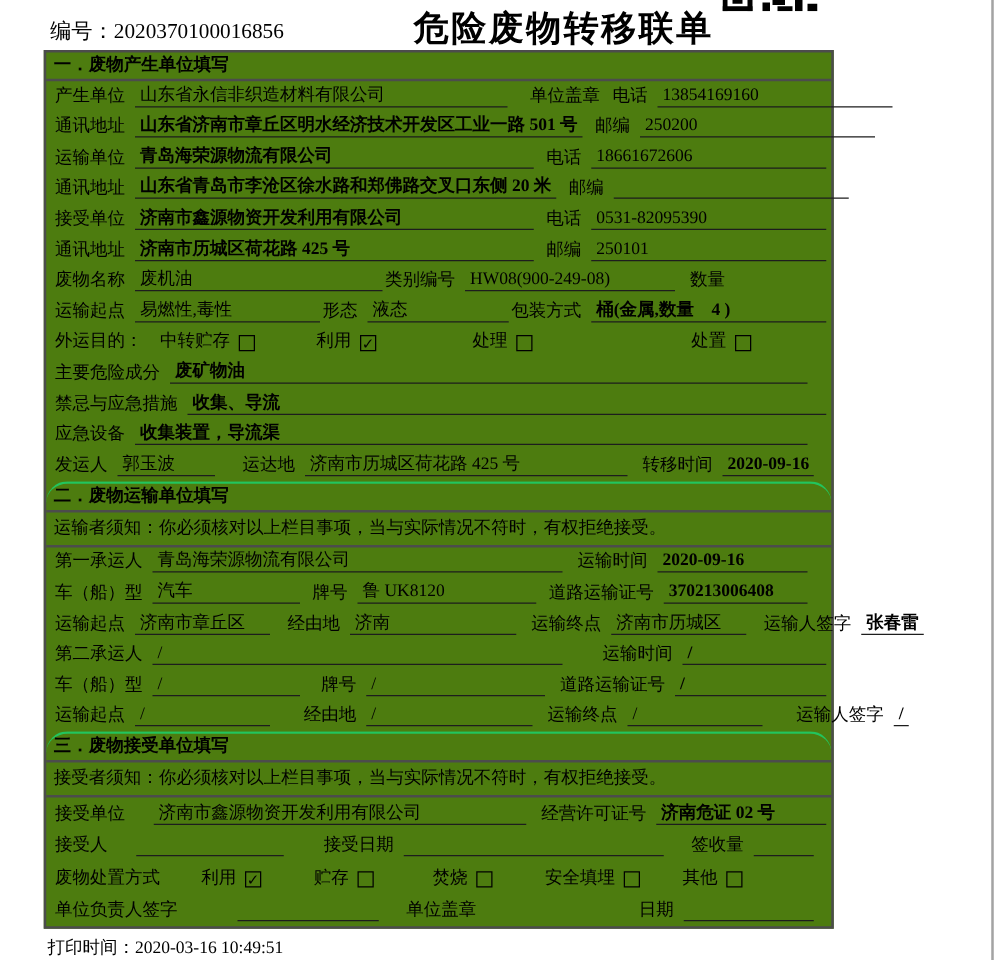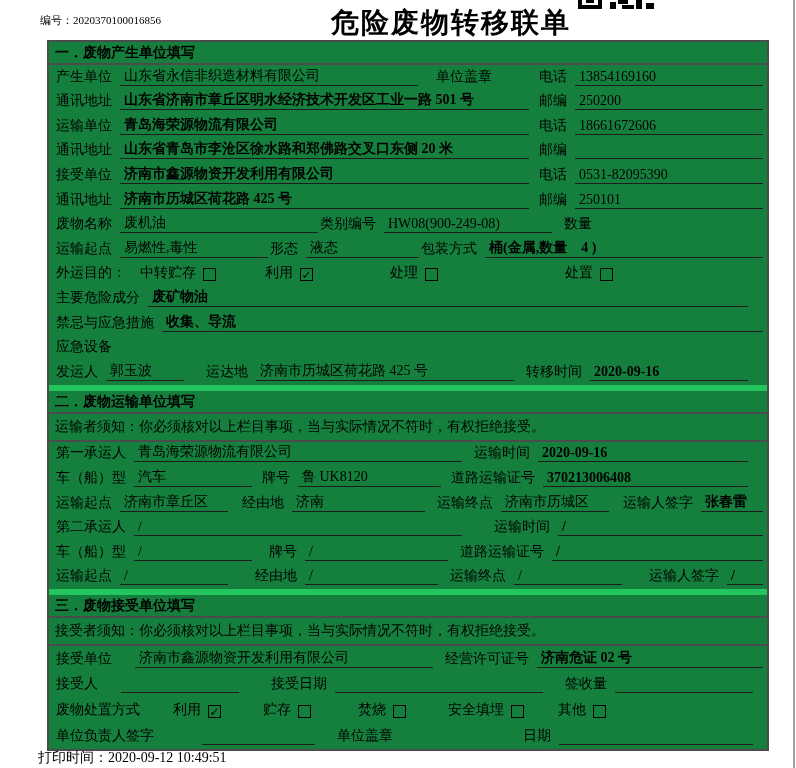--- a/index.html
+++ b/index.html
@@ -1,23 +1,23 @@
 <!DOCTYPE html>
 <html><head>
 <meta charset="utf-8">
 <style>
   html,body{margin:0;padding:0;background:#fff;}
   .page{position:relative;width:796px;height:768px;overflow:hidden;background:#fff;color:#000;
         font-family:"Liberation Serif","DejaVu Serif",serif;font-size:14px;}
   .page-edge{position:absolute;top:0;bottom:0;right:1px;width:2px;background:#a3a3a3;}
-  .serial{position:absolute;left:40px;top:13px;font-size:11px;white-space:nowrap;}
+  .serial{position:absolute;left:40px;top:13px;font-size:17px;white-space:nowrap;}
   .doc-title{position:absolute;left:331px;top:4px;font-size:28px;font-weight:bold;letter-spacing:2px;white-space:nowrap;}
   .qr{position:absolute;left:578px;top:0;}
-  .form{position:absolute;left:47px;top:40px;width:722px;box-sizing:border-box;border:2px solid #4c4c4c;background:#15803d;}
-  .sec+.sec{border-top:6px solid #22c55e;}
+  .form{position:absolute;left:35px;top:40px;width:632px;box-sizing:border-box;border:2px solid #4c4c4c;background:#4d7c0f;}
+  .sec+.sec{border-top:2px solid #22c55e;border-radius:17px;}
   .sec-head{height:21px;line-height:21px;padding-left:6px;font-weight:bold;border-bottom:2px solid #4c4c4c;}
   .notice{height:26px;line-height:26px;padding-left:6px;border-bottom:2px solid #4c4c4c;white-space:nowrap;}
   .row{display:flex;align-items:flex-end;height:24.6px;box-sizing:border-box;padding:16px 4px 4px 5px;}
   .s3 .row{height:25.6px;}
   .lbl{white-space:nowrap;padding:0 8px 0 2px;flex:none;}
   .val{border-bottom:1px solid #1d1d1d;white-space:nowrap;padding:0 4px;flex:none;min-height:16px;}
   .fx{flex:1;font-weight:bold;}
   .ctr{text-align:left;}
   .opt{display:flex;align-items:flex-end;flex:none;white-space:nowrap;}
   .cb{display:inline-flex;align-items:center;justify-content:center;width:13px;height:13px;
@@ -156,20 +156,21 @@
         <span class="val fx mr15">废矿物油</span>
       </div>
 
       <div class="row">
         <span class="lbl">禁忌与应急措施</span>
         <span class="val fx">收集、导流</span>
       </div>
 
       <div class="row">
         <span class="lbl">应急设备</span>
+        <span class="val fx mr15">收集装置，导流渠</span>
       </div>
 
       <div class="row">
         <span class="lbl">发运人</span>
         <span class="val w70 ctr">郭玉波</span>
         <span class="lbl ml20">运达地</span>
         <span class="val w250">济南市历城区荷花路 425 号</span>
         <span class="lbl ml10">转移时间</span>
         <span class="val fx mr15">2020-09-16</span>
       </div>
@@ -297,17 +298,17 @@
         <span class="val w105 ml40"></span>
         <span class="lbl ml20">单位盖章</span>
         <span class="lbl ml120">日期</span>
         <span class="val fx mr10"></span>
       </div>
     </div>
 
   </div>
 
   <div class="print-line">
-    <span>打印时间：</span><span>2020-09-12 10:49:51</span>
+    <span>打印时间：</span><span>2020-03-16 10:49:51</span>
   </div>
 
   <div class="page-edge"></div>
 </div>
 
 </body></html>

